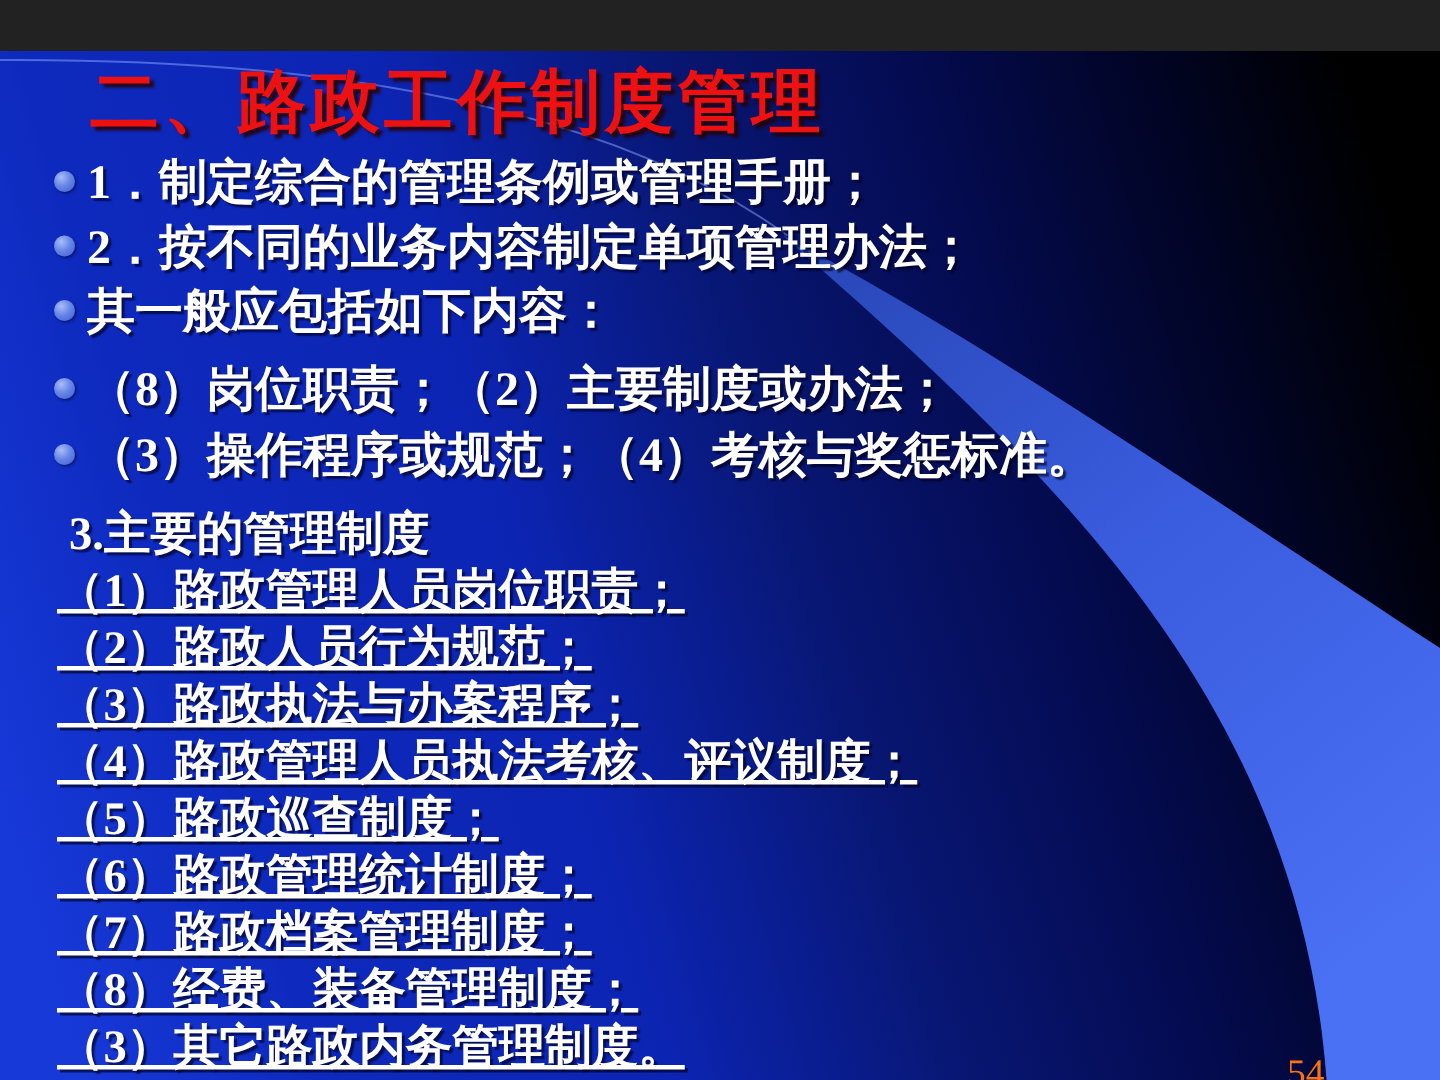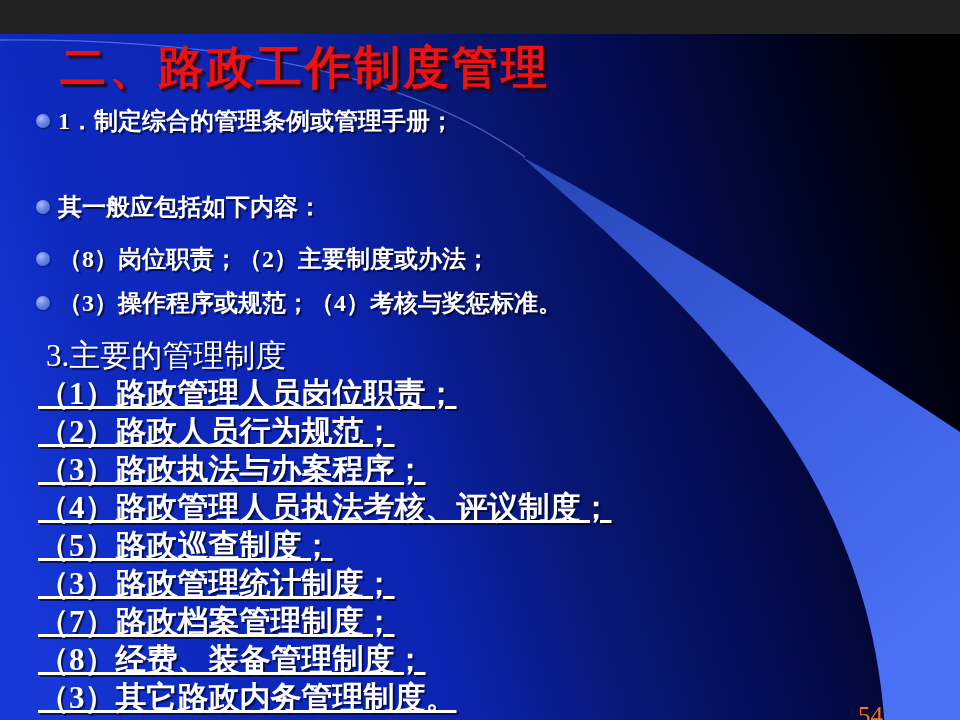--- a/index.html
+++ b/index.html
@@ -23,26 +23,26 @@
     display:flex;align-items:center;
     white-space:nowrap;
   }
   .dot{
     width:14px;height:14px;border-radius:50%;
     margin-right:8px;flex:0 0 auto;
     background:radial-gradient(circle at 35% 30%, #aabdf6 0%, #6786e8 45%, #3f5ec6 100%);
     box-shadow:1px 1px 2px rgba(0,0,40,0.5);
   }
   .btext{
-    font-size:24px;font-weight:bold;color:#ffffff;line-height:1;
+    font-size:32px;font-weight:bold;color:#ffffff;line-height:1;
     text-shadow:2px 2px 1px rgba(0,0,30,0.65);
   }
   .sub-heading{
     position:absolute;left:46px;top:306px;
-    font-size:31px;font-weight:normal;color:#ffffff;line-height:1;
+    font-size:31px;font-weight:bold;color:#ffffff;line-height:1;
     text-shadow:2px 2px 1px rgba(0,0,30,0.65);
     white-space:nowrap;
   }
   .sub-item{
     position:absolute;left:38px;
     font-size:31px;font-weight:bold;color:#ffffff;line-height:1;
     text-shadow:2px 2px 1px rgba(0,0,30,0.65);
     white-space:nowrap;
     text-decoration:underline;
   }
@@ -77,40 +77,44 @@
     <path d="M 522 123 C 650 190 780 280 960 398 L 960 720 L 886 720 C 880 440 700 280 522 123 Z" fill="url(#swGrad)"></path>
     <path d="M 0 6 Q 360 4 525 123" fill="none" stroke="#8fa8ff" stroke-opacity="0.5" stroke-width="1.3"></path>
   </svg>
 
   <h1 class="title">二、路政工作制度管理</h1>
 
   <div class="bullet-row" style="top:70px">
     <span class="dot"></span>
     <span class="btext">1．制定综合的管理条例或管理手册；</span>
   </div>
+  <div class="bullet-row" style="top:113px">
+    <span class="dot"></span>
+    <span class="btext">2．按不同的业务内容制定单项管理办法；</span>
+  </div>
   <div class="bullet-row" style="top:156px">
     <span class="dot"></span>
     <span class="btext">其一般应包括如下内容：</span>
   </div>
   <div class="bullet-row" style="top:208px">
     <span class="dot"></span>
     <span class="btext">（8）岗位职责；（2）主要制度或办法；</span>
   </div>
   <div class="bullet-row" style="top:252px">
     <span class="dot"></span>
     <span class="btext">（3）操作程序或规范；（4）考核与奖惩标准。</span>
   </div>
 
   <div class="sub-heading">3.主要的管理制度</div>
 
   <div class="sub-item" style="top:344px">（1）路政管理人员岗位职责；</div>
   <div class="sub-item" style="top:382px">（2）路政人员行为规范；</div>
   <div class="sub-item" style="top:420px">（3）路政执法与办案程序；</div>
   <div class="sub-item" style="top:458px">（4）路政管理人员执法考核、评议制度；</div>
   <div class="sub-item" style="top:496px">（5）路政巡查制度；</div>
-  <div class="sub-item" style="top:534px">（3）路政管理统计制度；</div>
+  <div class="sub-item" style="top:534px">（6）路政管理统计制度；</div>
   <div class="sub-item" style="top:572px">（7）路政档案管理制度；</div>
   <div class="sub-item" style="top:610px">（8）经费、装备管理制度；</div>
   <div class="sub-item" style="top:648px">（3）其它路政内务管理制度。</div>
 
   <div class="page-number">54</div>
 
 </div>
 
 </body></html>

